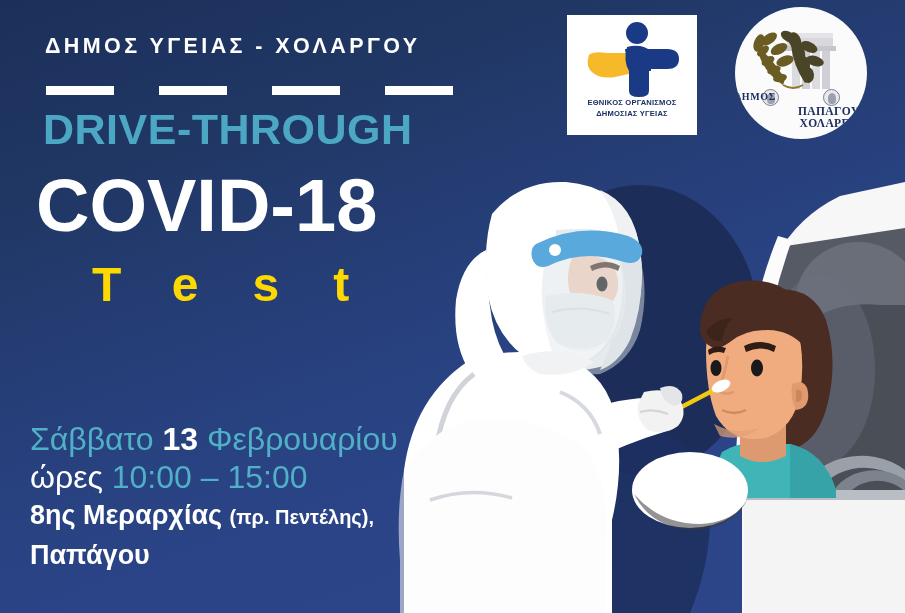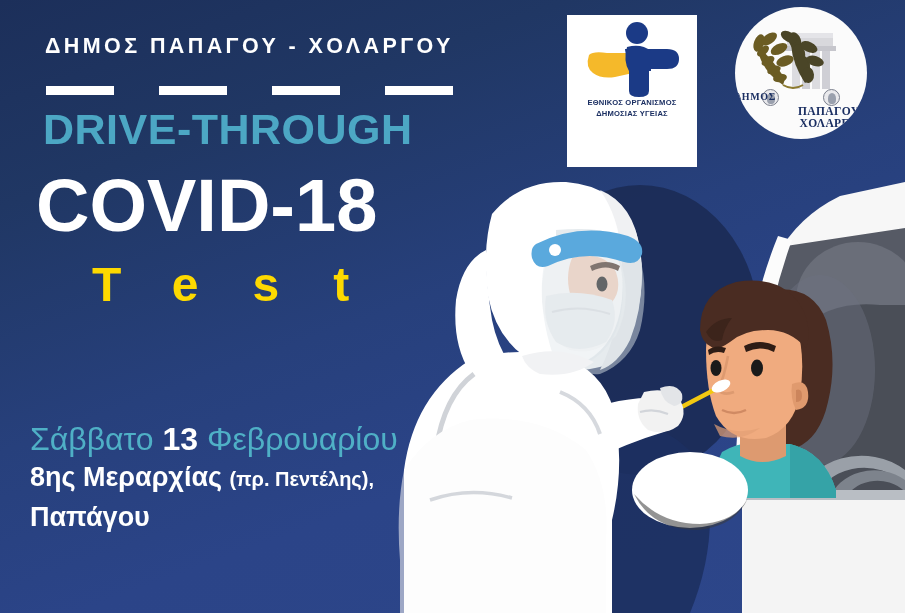--- a/index.html
+++ b/index.html
@@ -109,21 +109,21 @@
   .strong-white { color: #ffffff; font-weight: bold; }
   .addr-line { font-weight: bold; font-size: 27px; line-height: 38px; color:#ffffff; }
   .addr-sub { font-weight: bold; font-size: 20px; margin-top: 24px; }
 
   
   .logo-eody {
     position: absolute;
     left: 567px;
     top: 15px;
     width: 130px;
-    height: 152px;
+    height: 120px;
     background: #ffffff;
     z-index: 50;
   }
   .eody-mark {
     position: absolute;
     left: 0; top: 6px;
     width: 130px; height: 76px;
   }
   .eody-caption {
     position: absolute;
@@ -296,40 +296,44 @@
 
       <ellipse cx="690" cy="490" rx="58" ry="38" fill="#ffffff"></ellipse>
       <path d="M634,494 Q660,524 700,524 Q736,522 748,498 Q736,526 698,530 Q652,530 634,494 Z" fill="#3a3a3a" opacity="0.55"></path>
 
       <path d="M404,470 Q396,510 400,560 L400,613 L404,613 Z" fill="#e9eaee" opacity="0.6"></path>
     </g>
   </svg>
 
   <div id="text-layer">
 
-    <div class="municipality-line">ΔΗΜΟΣ ΠΑΠΑΓΟΥ - ΧΟΛΑΡΓΟΥ</div>
+    <div class="municipality-line">ΔΗΜΟΣ ΥΓΕΙΑΣ - ΧΟΛΑΡΓΟΥ</div>
 
     <div class="dash-row">
       <span class="dash"></span>
       <span class="dash"></span>
       <span class="dash"></span>
       <span class="dash"></span>
     </div>
 
     <div class="drive-through">DRIVE-THROUGH</div>
 
     <div class="covid-title">COVID-18</div>
 
     <div class="test-word">Test</div>
 
     <div class="info-block">
       <div class="info-line">
         <span class="accent">Σάββατο</span>
         <span class="strong-white">13</span>
         <span class="accent">Φεβρουαρίου</span>
+      </div>
+      <div class="info-line">
+        <span>ώρες</span>
+        <span class="accent">10:00 – 15:00</span>
       </div>
       <div class="addr-line">
         <span>8ης Μεραρχίας</span>
         <span class="addr-sub">(πρ. Πεντέλης),</span>
       </div>
       <div class="addr-line">Παπάγου</div>
     </div>
   </div>
 
   <div class="logo-eody">

